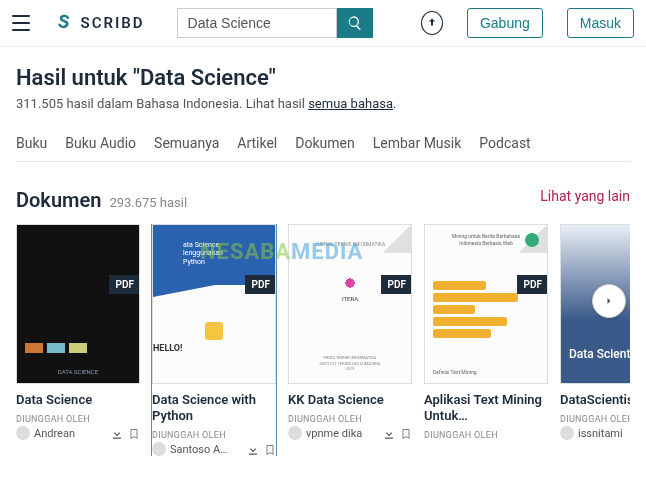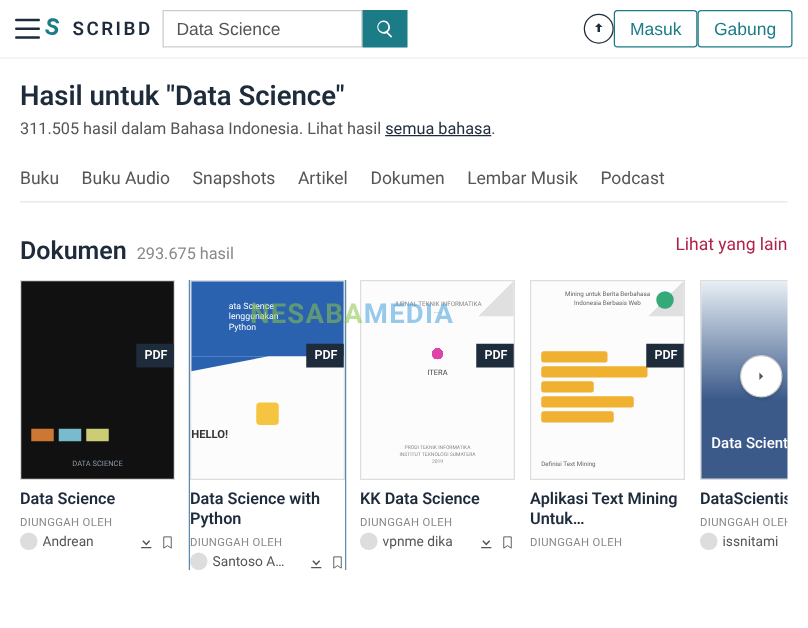--- a/index.html
+++ b/index.html
@@ -1,17 +1,17 @@
 <!DOCTYPE html>
 <html><head>
 <meta charset="utf-8">
 <style>
 * { box-sizing: border-box; margin: 0; padding: 0; }
 body { font-family: -apple-system, BlinkMacSystemFont, "Segoe UI", Roboto, Arial, sans-serif; color: #1e2b3b; background: #fff; width: 646px; height: 502px; overflow: hidden; position: relative; }
-.header { display: flex; align-items: center; padding: 8px 12px; gap: 0; border-bottom: 1px solid #eee; }
+.header { display: flex; align-items: center; padding: 8px 12px; gap: 24px; border-bottom: 1px solid #eee; }
 .hamburger { width: 20px; height: 16px; display: flex; flex-direction: column; justify-content: space-between; cursor: pointer; }
 .hamburger div { height: 2px; background: #1e2b3b; border-radius: 1px; }
 .logo { display: flex; align-items: center; gap: 6px; }
 .logo-icon { width: 20px; height: 20px; color: #1b7b87; }
 .logo-text { font-weight: 600; letter-spacing: 2px; font-size: 15px; color: #1e2b3b; }
 .search-wrap { display: flex; align-items: center; margin-left: 8px; }
 .search-input { border: 1px solid #ccc; padding: 6px 10px; font-size: 14px; width: 160px; color: #555; outline: none; }
 .search-btn { background: #1b7b87; border: none; width: 36px; height: 30px; display: flex; align-items: center; justify-content: center; cursor: pointer; }
 .search-btn svg { fill: #fff; width: 16px; height: 16px; }
 .spacer { flex: 1; }
@@ -97,34 +97,34 @@
           <path d="M10 2a8 8 0 015.3 13.9l5.4 5.4-1.4 1.4-5.4-5.4A8 8 0 1110 2zm0 2a6 6 0 100 12 6 6 0 000-12z"></path>
         </svg>
     </button>
   </div>
   <div class="spacer"></div>
   <div class="upload-icon">
     <svg viewBox="0 0 24 24">
         <path d="M12 3l6 6h-4v8h-4v-8H6z"></path>
       </svg>
   </div>
+  <button class="btn">Gabung</button>
   <button class="btn">Masuk</button>
-  <button class="btn">Gabung</button>
 </div>
 
 <div class="main">
   <h1 class="results-title">Hasil untuk "Data Science"</h1>
   <p class="results-sub">
     <span>311.505 hasil dalam Bahasa Indonesia. Lihat hasil </span><a>semua bahasa</a><span>.</span>
   </p>
 
   <div class="tabs">
     <div class="tab">Buku</div>
     <div class="tab">Buku Audio</div>
-    <div class="tab">Snapshots</div>
+    <div class="tab">Semuanya</div>
     <div class="tab">Artikel</div>
     <div class="tab">Dokumen</div>
     <div class="tab">Lembar Musik</div>
     <div class="tab">Podcast</div>
   </div>
 
   <div class="section-head">
     <span class="section-title">Dokumen</span>
     <span class="section-count">293.675 hasil</span>
     <span class="see-more">Lihat yang lain</span>

